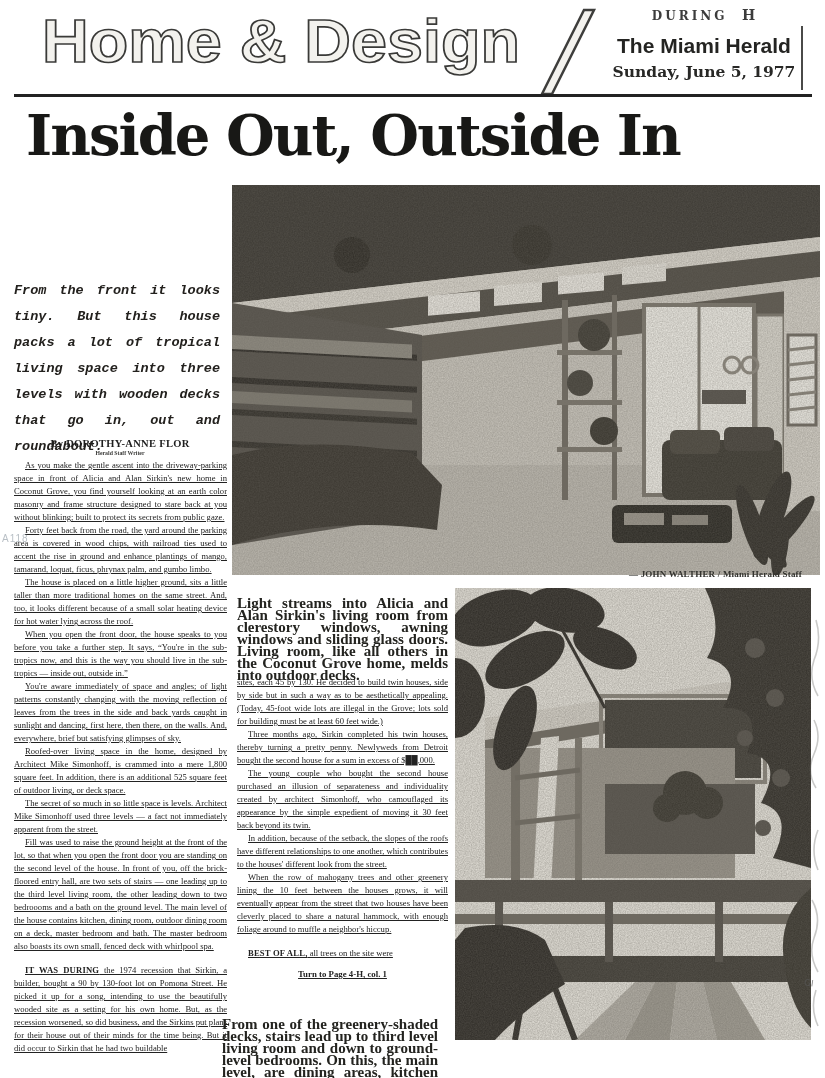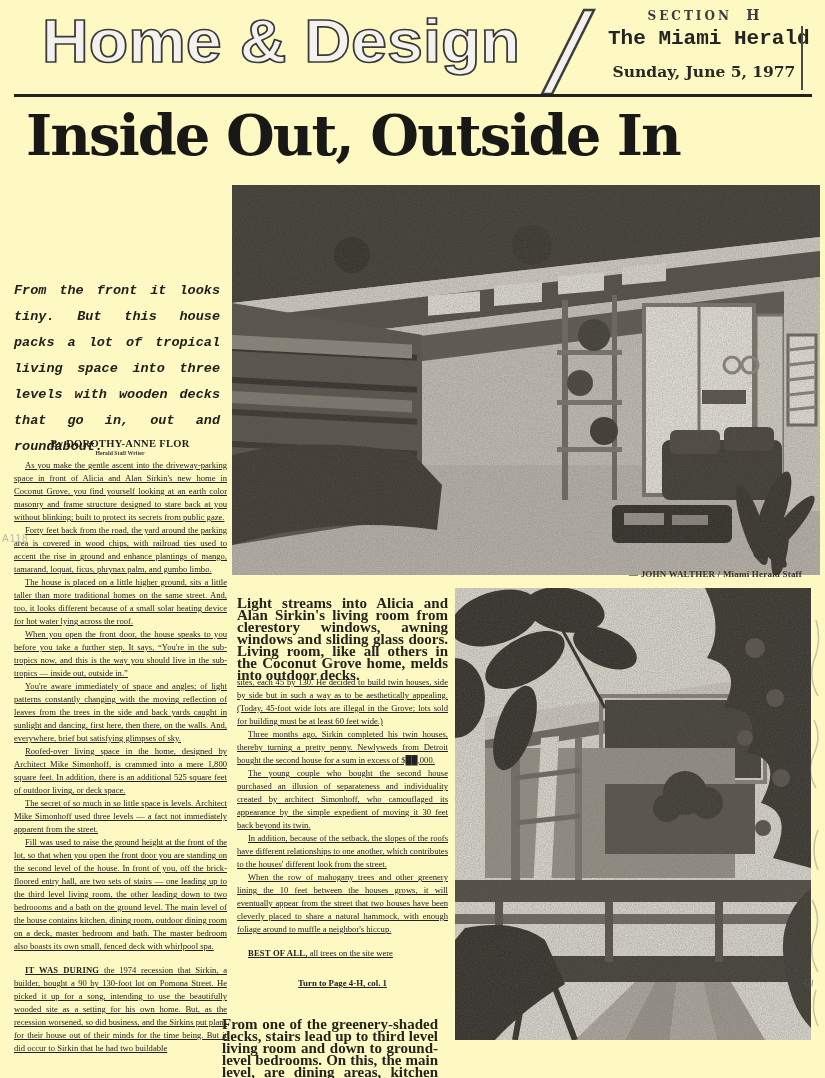--- a/index.html
+++ b/index.html
@@ -1,35 +1,35 @@
 <!DOCTYPE html>
 <html><head>
 <meta charset="utf-8">
 <style>
   html,body{margin:0;padding:0;background:#888;}
   .page{
     position:relative;width:825px;height:1078px;margin:0 auto;
-    background:#fef9c3;overflow:hidden;
+    background:#ffffff;overflow:hidden;
     font-family:"Liberation Serif",serif;color:#1e1e1e;
   }
   
   .masthead-title{position:absolute;left:40px;top:4px;}
   .masthead-sub{
     position:absolute;left:48px;top:70px;width:480px;
     font-family:"Liberation Sans",sans-serif;font-style:italic;font-weight:bold;
     font-size:12.5px;letter-spacing:.4px;color:#20201e;white-space:nowrap;
   }
   .mast-right{position:absolute;left:608px;top:7px;width:192px;text-align:center;}
   .section-line{font-size:12px;font-weight:bold;letter-spacing:3px;color:#3c3c3c;
     font-family:"DejaVu Serif",serif;}
   .section-num{font-size:14px;letter-spacing:1px;}
-  .paper-name{font-size:21px;font-weight:bold;font-family:Liberation Mono, monospace;
-    color:#242422;margin-top:4px;white-space:nowrap;}
+  .paper-name{font-size:21px;font-weight:bold;font-family:Liberation Sans, sans-serif;
+    color:#242422;margin-top:11px;white-space:nowrap;}
   .paper-date{font-size:15.5px;font-weight:bold;font-family:"DejaVu Serif",serif;
-    color:#282826;margin-top:12px;}
+    color:#282826;margin-top:4px;}
   .mast-tick{position:absolute;left:801px;top:26px;width:2px;height:64px;background:#4a4a48;}
   .mast-rule{position:absolute;left:14px;top:94px;width:798px;height:3px;background:#222;}
   
   .headline{
     position:absolute;left:26px;top:102px;width:640px;
     font-family:"DejaVu Serif",serif;font-weight:bold;
     font-size:56px;letter-spacing:-2px;color:#181816;white-space:nowrap;
   }
   
   .photo1{position:absolute;left:232px;top:185px;width:588px;height:390px;}
@@ -54,21 +54,21 @@
   .par{margin:0;text-indent:11px;}
   .par.noindent{text-indent:0;}
   .par.space-before{margin-top:11px;}
   .par b{letter-spacing:.2px;}
   .caption{
     font-size:15px;line-height:12px;font-weight:bold;text-align:justify;color:#23231f;
   }
   .caption1{position:absolute;left:237px;top:597px;width:211px;}
   .caption2{position:absolute;left:222px;top:1018px;width:216px;}
   .turn-line{
-    margin-top:17px;text-align:center;font-weight:bold;font-size:8.8px;text-indent:0;
+    margin-top:8px;text-align:center;font-weight:bold;font-size:8.8px;text-indent:0;
   }
   
   .watermark{
     position:absolute;left:2px;top:533px;
     font-family:"Liberation Sans",sans-serif;font-size:10px;letter-spacing:1px;
     color:rgba(125,138,150,.55);
   }
   .margin-note{
     position:absolute;left:804px;top:978px;font-size:9px;color:rgba(90,90,90,.7);
     font-family:"DejaVu Sans",sans-serif;transform:rotate(8deg);
@@ -85,21 +85,21 @@
       <text x="2" y="58" font-family="Liberation Sans, sans-serif" font-weight="bold" font-size="62" fill="#f3f2ee" stroke="#3a3a38" stroke-width="1.7" textLength="478" lengthAdjust="spacingAndGlyphs">Home &amp; Design</text>
     </svg>
   </div>
 
   <svg class="mast-slash" style="position:absolute;left:528px;top:8px;" width="70" height="88">
     <polygon points="56,2 66,2 24,86 14,86" fill="#f3f2ee" stroke="#3e3e3c" stroke-width="2.5"></polygon>
   </svg>
 
   <div class="mast-right">
     <div class="section-line">
-      <span>SECTION</span>
+      <span>DURING</span>
       &nbsp;<span class="section-num">H</span>
     </div>
     <div class="paper-name">The Miami Herald</div>
     <div class="paper-date">Sunday, June 5, 1977</div>
   </div>
   <div class="mast-tick"></div>
   <div class="mast-rule"></div>
 
   <div class="headline">Inside Out, Outside In</div>
 

